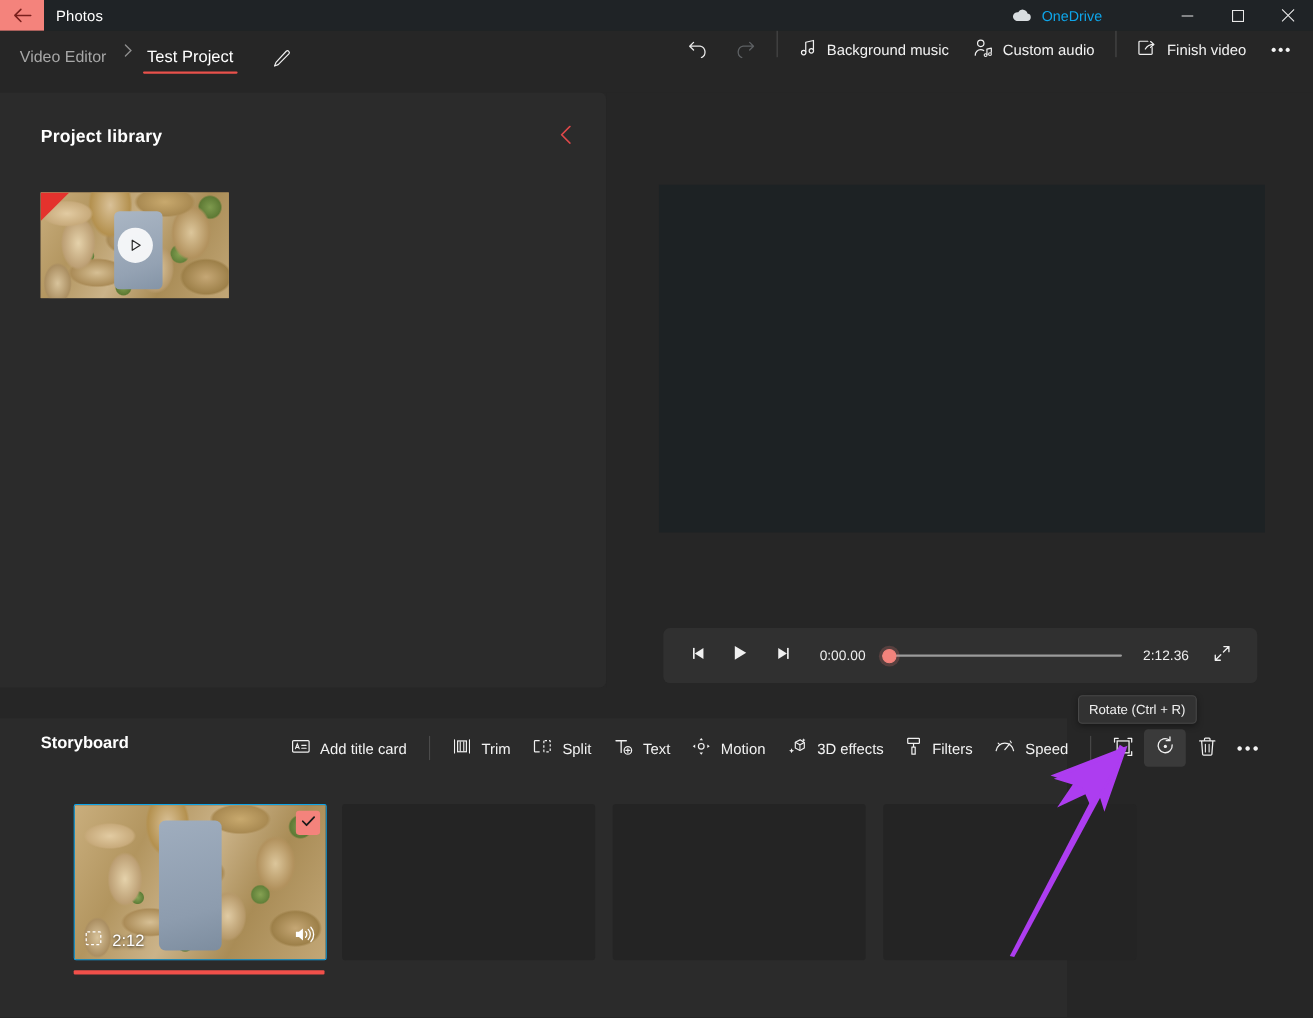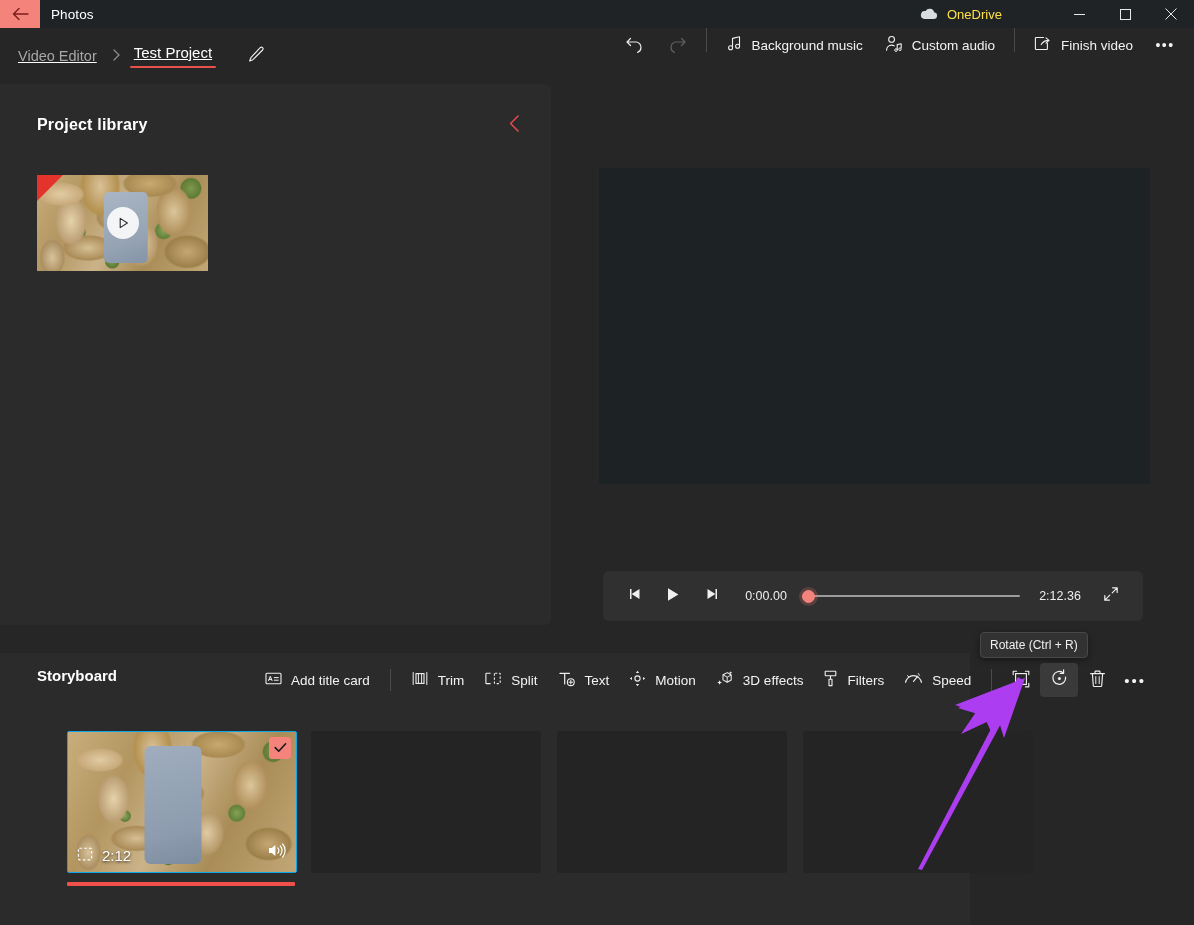--- a/index.html
+++ b/index.html
@@ -23,38 +23,38 @@
     display: flex; align-items: center; justify-content: center;
     cursor: pointer;
   }
   .back-btn svg { display: block; }
   .app-title {
     margin-left: 11px; font-size: 13.5px; color: #ffffff; letter-spacing: .1px;
   }
   .onedrive {
     position: absolute; left: 920px; top: 0; height: 28px;
     display: flex; align-items: center; gap: 9px;
-    font-size: 13px; color: #fde047;
+    font-size: 13px; color: #0ea5e9;
   }
   .cloud-icon { width: 18px; height: 12px; display: block; }
   .wincontrols {
     position: absolute; right: 0; top: 0; height: 28px; display: flex;
   }
   .wc {
     width: 46px; height: 28px; display: flex; align-items: center; justify-content: center;
     cursor: pointer; color: #e8e8e8;
   }
 
   
   .header {
     position: absolute; top: 28px; left: 0; width: 1194px; height: 56px;
     background: #262626;
     display: flex; align-items: center;
   }
-  .crumb-wrap { display: flex; align-items: center; padding-left: 12px; text-decoration: underline; }
+  .crumb-wrap { display: flex; align-items: flex-start; padding-left: 12px; }
   .crumb-parent {
     font-size: 14.5px; color: #a7a7a7; padding: 4px 6px; cursor: pointer;
   }
   .crumb-sep { color: #8d8d8d; font-size: 12px; margin: 0 10px; }
   .crumb-current {
     position: relative; font-size: 15px; color: #ffffff; padding: 3px 4px 10px 4px;
     cursor: pointer;
   }
   .crumb-current::after {
     content: ""; position: absolute; left: 0; right: 0; bottom: 3px;

